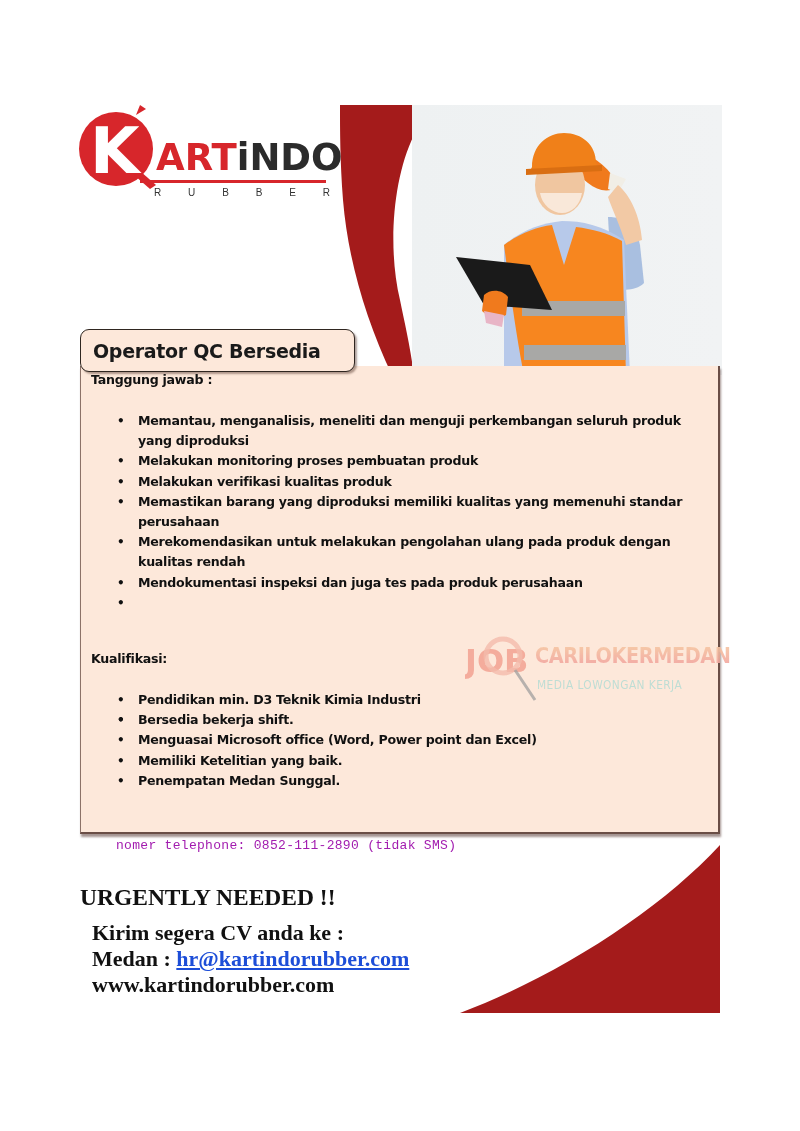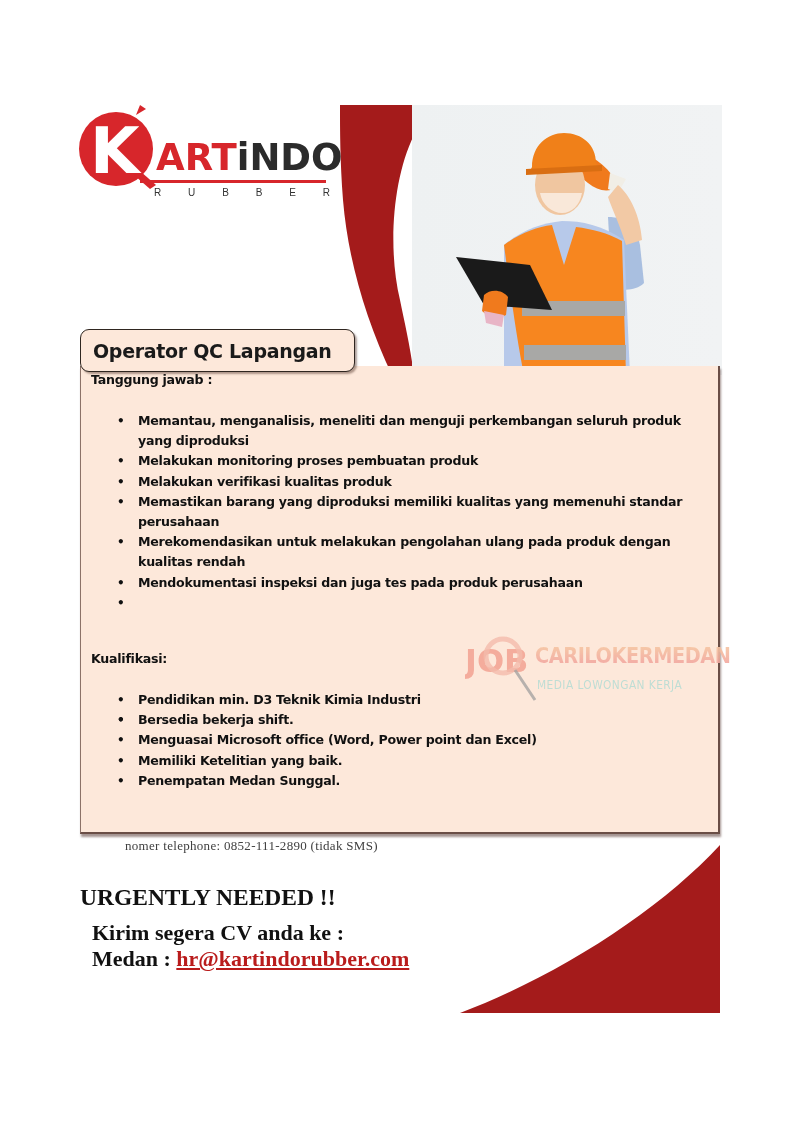--- a/index.html
+++ b/index.html
@@ -80,34 +80,34 @@
       background: linear-gradient(180deg, #f6c9a2 0%, #f2a0a0 100%);
       -webkit-background-clip: text; background-clip: text; color: transparent;
     }
     .wm-sub {
       position: absolute; left: 72px; top: 51px; font-family: "DejaVu Sans", sans-serif;
       font-size: 12.5px; letter-spacing: 0.5px; color: #b8dcd4; transform: scaleX(0.85); transform-origin: left;
     }
 
     
     .phone-peek {
-      left: 125px; top: 838px; font-family: Liberation Serif, serif; font-size: 13px; color: #404040;
+      left: 116px; top: 838px; font-family: Liberation Mono, monospace; font-size: 13px; color: #a21caf;
       z-index: 1; white-space: nowrap; letter-spacing: 0.3px;
     }
 
     
     .urgent {
       left: 80px; top: 884px; font-family: "Liberation Serif", serif; font-weight: bold; font-size: 23.5px; color: #111;
       z-index: 3;
     }
     .contact {
       left: 92px; top: 920px; font-family: "Liberation Serif", serif; font-weight: bold; font-size: 22px;
       color: #111; line-height: 26px; z-index: 3;
     }
-    .contact a { color: #b91c1c; text-decoration: underline; text-align: center; }
+    .contact a { color: #1d4ed8; text-decoration: underline; text-align: center; }
   </style>
 </head>
 <body>
 
 <svg id="red-shapes" class="abs" viewBox="0 0 800 1131">
 
   <path d="M340 105 L414 105 L414 135 C392 180 388 250 400 300 C404 320 410 345 414 375 L392 375 C366 320 348 260 343 200 C340 160 340 130 340 105 Z" fill="#a41b1b"></path>
 
   <path d="M460 1013 C560 975 660 910 720 845 L720 1013 Z" fill="#a41b1b"></path>
 </svg>
@@ -156,21 +156,21 @@
     <span>R</span>
     <span>U</span>
     <span>B</span>
     <span>B</span>
     <span>E</span>
     <span>R</span>
   </div>
 </div>
 
 <div class="abs title-box">
-  <span>Operator QC Lapangan</span>
+  <span>Operator QC Bersedia</span>
 </div>
 
 <div class="abs phone-peek">nomer telephone: 0852-111-2890 (tidak SMS)</div>
 
 <div class="abs main-box">
   <div class="section-label" style="top:6px">Tanggung jawab :</div>
   <ul class="list" style="top:45px">
     <li><span class="bullet">•</span><span>Memantau, menganalisis, meneliti dan menguji perkembangan seluruh produk yang diproduksi</span></li>
     <li><span class="bullet">•</span><span>Melakukan monitoring proses pembuatan produk</span></li>
     <li><span class="bullet">•</span><span>Melakukan verifikasi kualitas produk</span></li>
@@ -200,13 +200,14 @@
   <div class="wm-main">CARILOKERMEDAN</div>
   <div class="wm-sub">MEDIA LOWONGAN KERJA</div>
 </div>
 
 <div class="abs urgent">URGENTLY NEEDED !!</div>
 <div class="abs contact">
   <div>Kirim segera CV anda ke :</div>
   <div>
     <span>Medan : </span><a>hr@kartindorubber.com</a>
   </div>
+  <div>www.kartindorubber.com</div>
 </div>
 
 </body></html>

